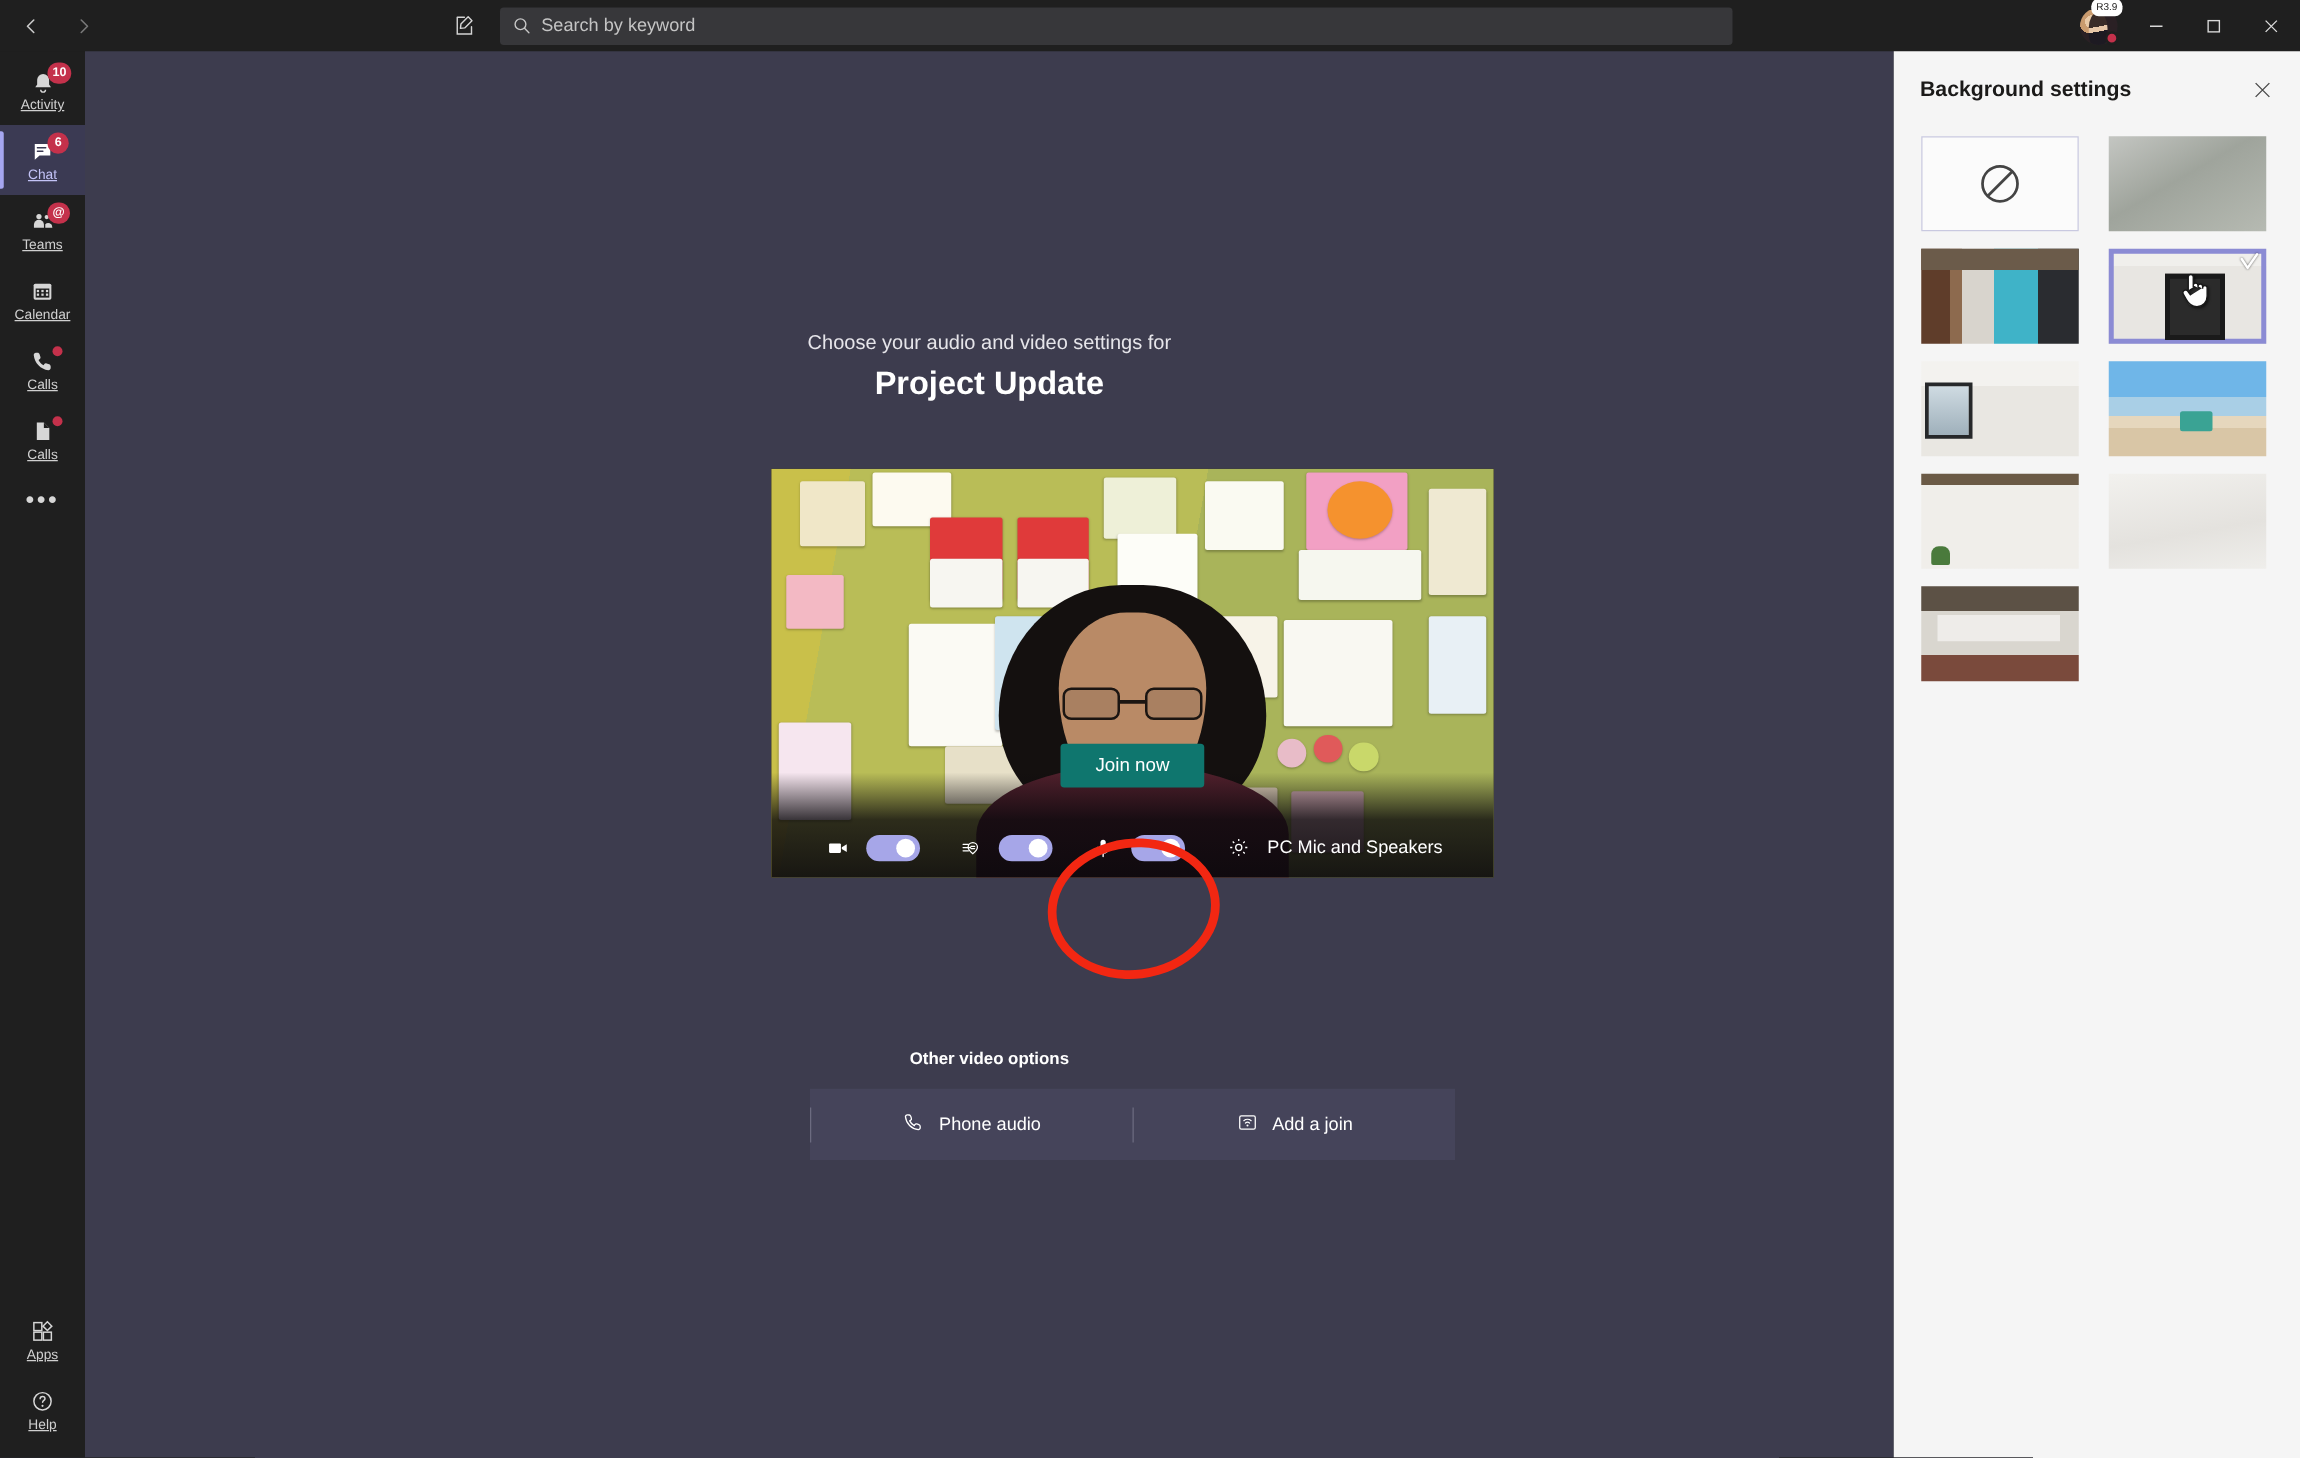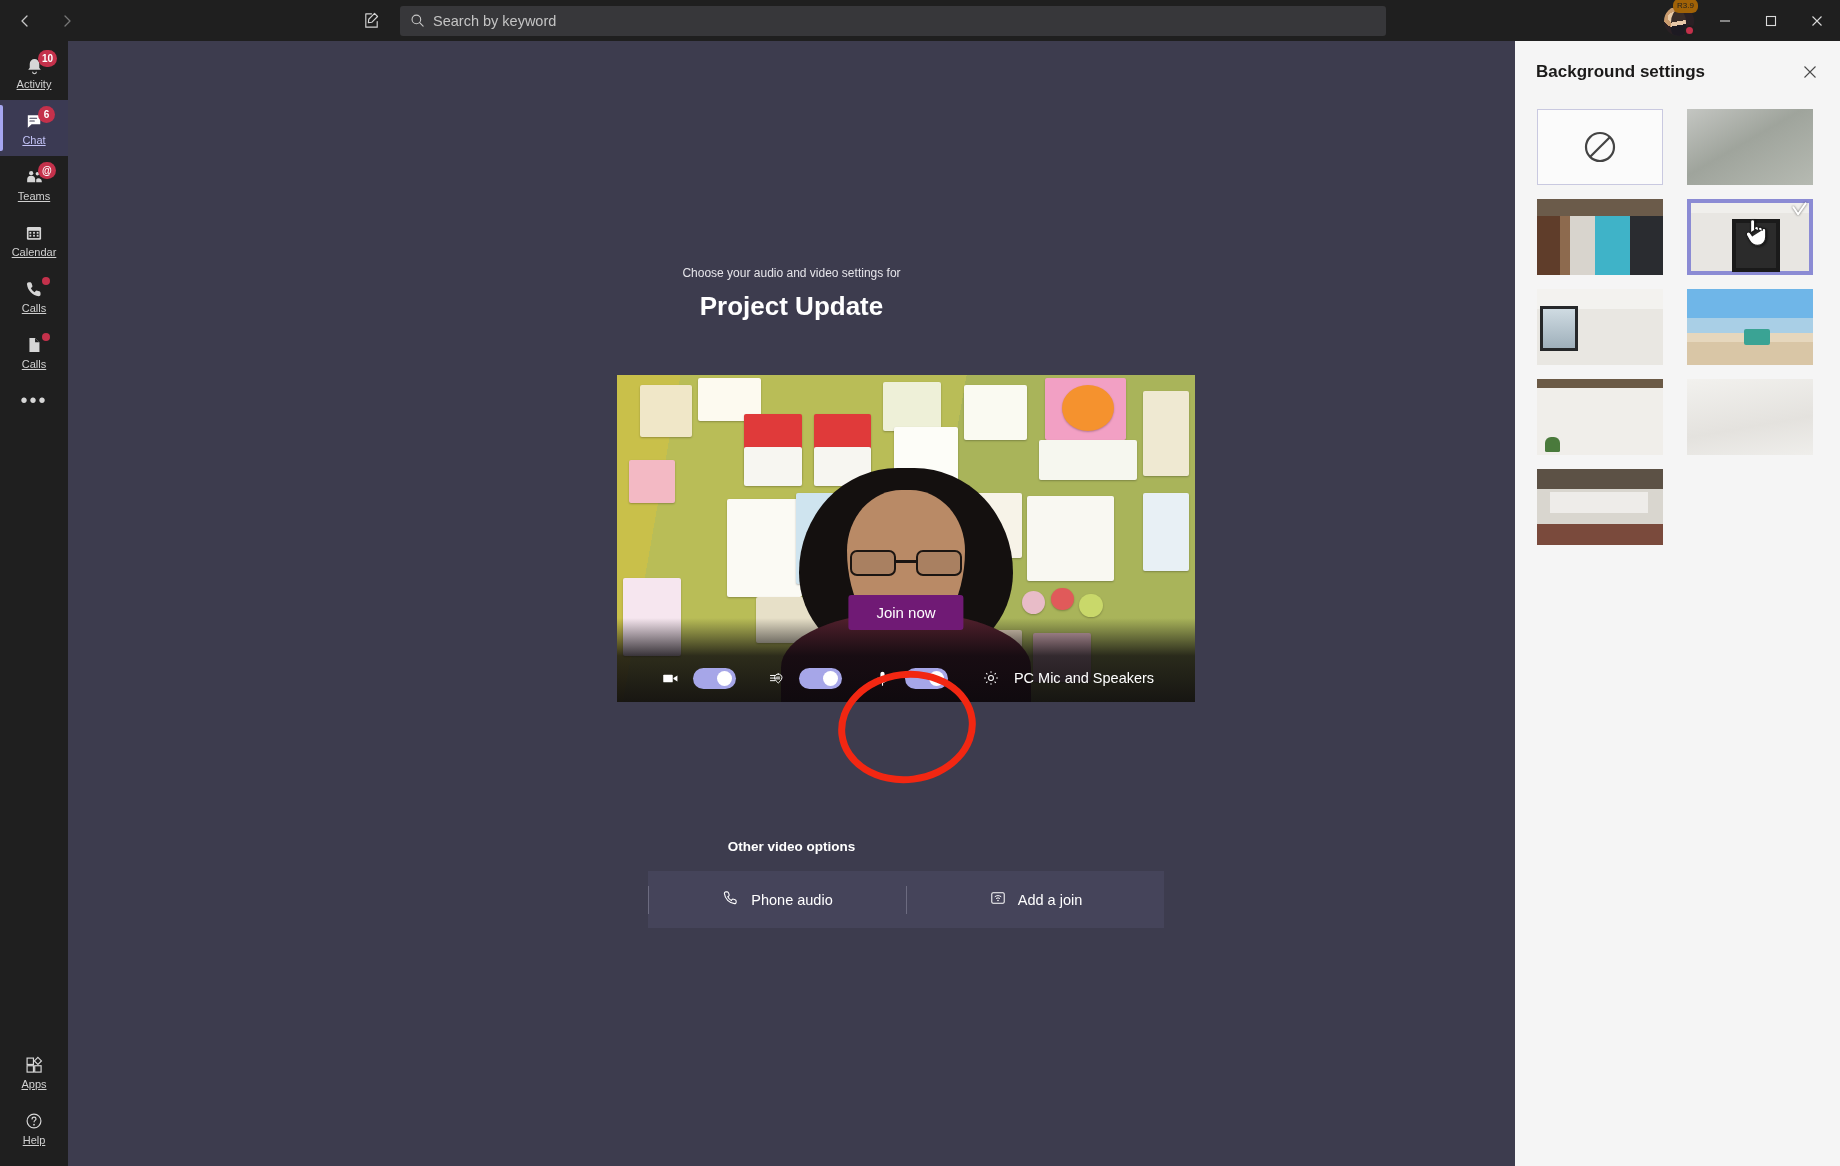--- a/index.html
+++ b/index.html
@@ -45,21 +45,21 @@
   .avatar::after {
     content: ""; position: absolute; left: 7px; top: 4px; width: 15px; height: 26px;
     border-radius: 48% 48% 30% 30%;
     background: linear-gradient(170deg, #3a2c28 0 44%, #e7c7a8 44% 58%, #1d1a22 58% 100%);
   }
   .presence-dot {
     position: absolute; right: 7px; bottom: 5px; width: 11px; height: 11px;
     border-radius: 50%; background: #c4314b; border: 2px solid #1f1f1f; z-index: 4;
   }
   .avatar-bubble {
-    position: absolute; top: -1px; left: 17px; background: #a16207; color: #201f1e;
+    position: absolute; top: -1px; left: 17px; background: #ffffff; color: #201f1e;
     font-size: 8px; line-height: 1; padding: 3px 4px; border-radius: 6px;
     white-space: nowrap; z-index: 5; font-family: "Liberation Sans", sans-serif;
   }
   .win-btn {
     width: 46px; height: 41px; display: flex; align-items: center; justify-content: center;
     color: #d9d9d9; cursor: pointer;
   }
 
   
   .rail {
@@ -93,21 +93,21 @@
   .rail-more { width: 68px; height: 40px; display: flex; align-items: center; justify-content: center; color: #d6d6d6; cursor: pointer; font-size: 20px; letter-spacing: 2px; }
 
   
   .stage {
     position: absolute; top: 41px; left: 68px; width: 1447px; height: 1125px;
     background: #3d3c4e;
   }
   .prejoin { position: absolute; top: 0; left: 0; width: 1447px; height: 1125px; }
   .prejoin-sub {
     position: absolute; top: 225px; left: 0; width: 1447px; text-align: center;
-    color: #e6e5ea; font-size: 12px;
+    color: #e6e5ea; font-size: 16px;
   }
   .prejoin-title {
     position: absolute; top: 250px; left: 0; width: 1447px; text-align: center;
     color: #ffffff; font-size: 26px; font-weight: bold;
   }
 
   
   .video-box {
     position: absolute; left: 549px; top: 334px; width: 578px; height: 327px;
     overflow: hidden; background: #2b2620;
@@ -144,21 +144,21 @@
     position: absolute; left: 50%; transform: translateX(-50%); bottom: -6px;
     width: 250px; height: 96px; background: #50202c; border-radius: 52% 52% 0 0 / 60% 60% 0 0;
   }
   .vscrim {
     position: absolute; left: 0; bottom: 0; width: 100%; height: 84px;
     background: linear-gradient(to top, rgba(10,8,12,.92) 0%, rgba(10,8,12,.80) 55%, rgba(10,8,12,0) 100%);
   }
 
   .join-btn {
     position: absolute; left: 50%; transform: translateX(-50%); bottom: 72px;
-    background: #701a75; color: #fff; font-size: 15px;
+    background: #0f766e; color: #fff; font-size: 15px;
     padding: 9px 28px; border: none; border-radius: 3px; cursor: pointer;
     font-family: "Liberation Sans", sans-serif;
   }
 
   .ctrl-row {
     position: absolute; left: 0; bottom: 0; width: 100%; height: 48px;
     display: flex; align-items: center; justify-content: center; gap: 0;
   }
   .ctrl-grp { display: flex; align-items: center; gap: 9px; }
   .ctrl-icon { width: 26px; display: flex; align-items: center; justify-content: center; color: #fff; cursor: pointer; }

